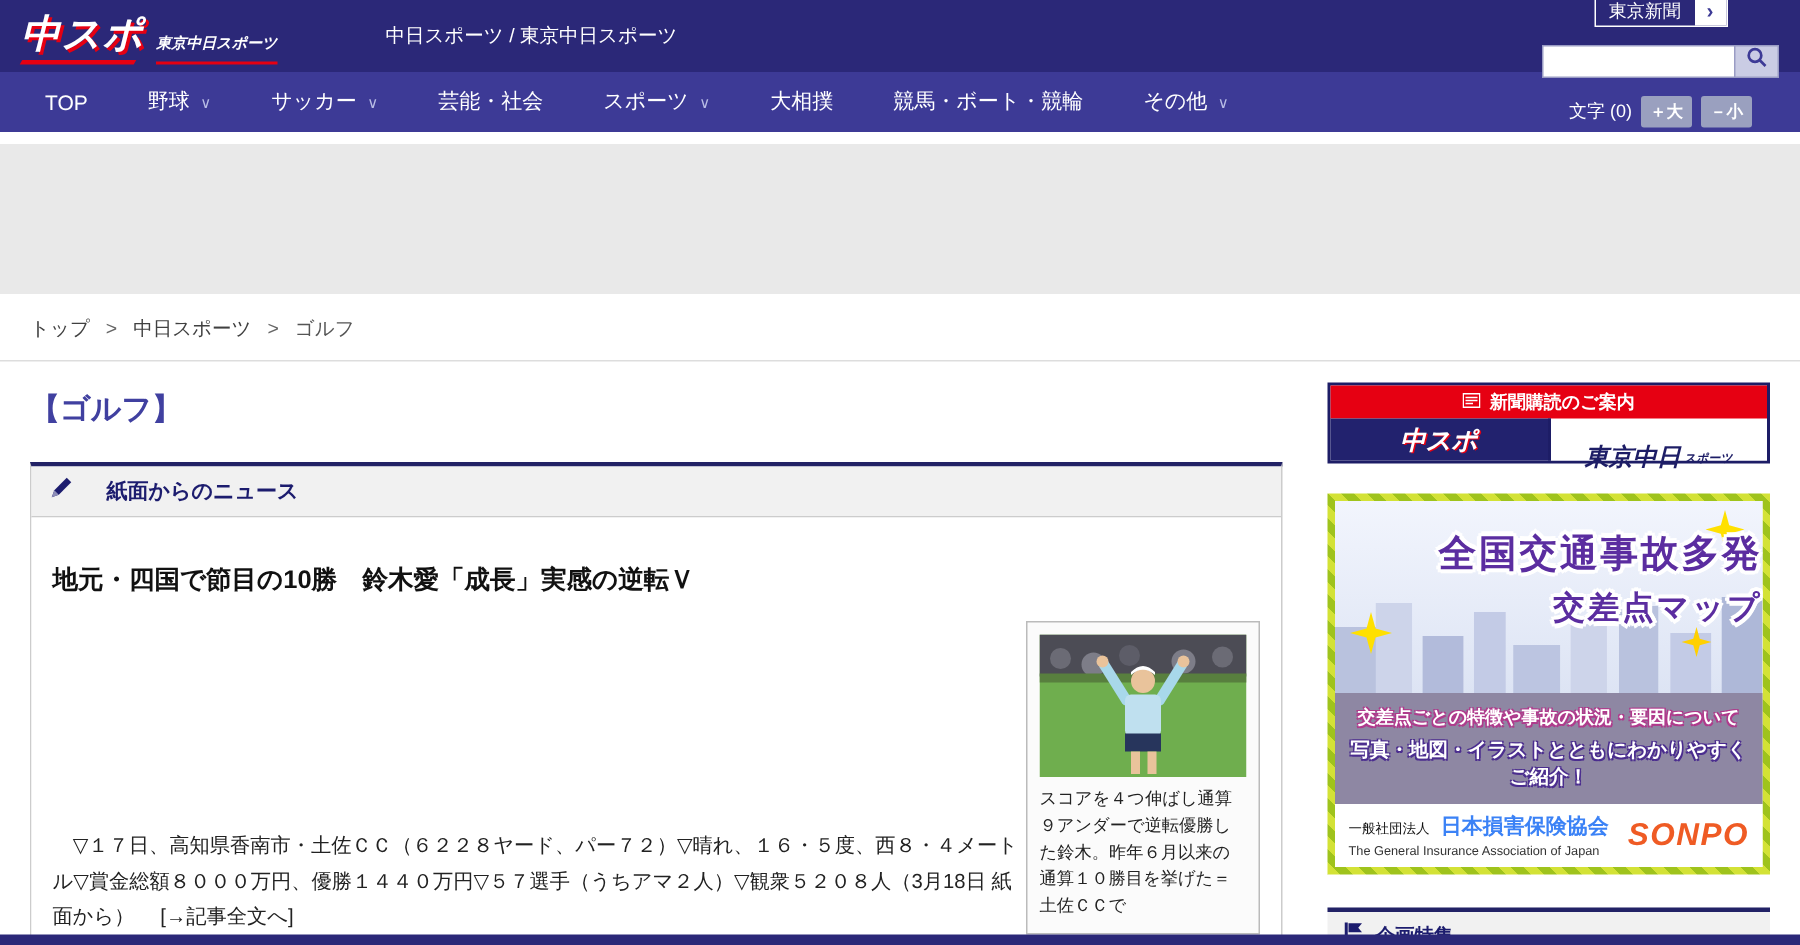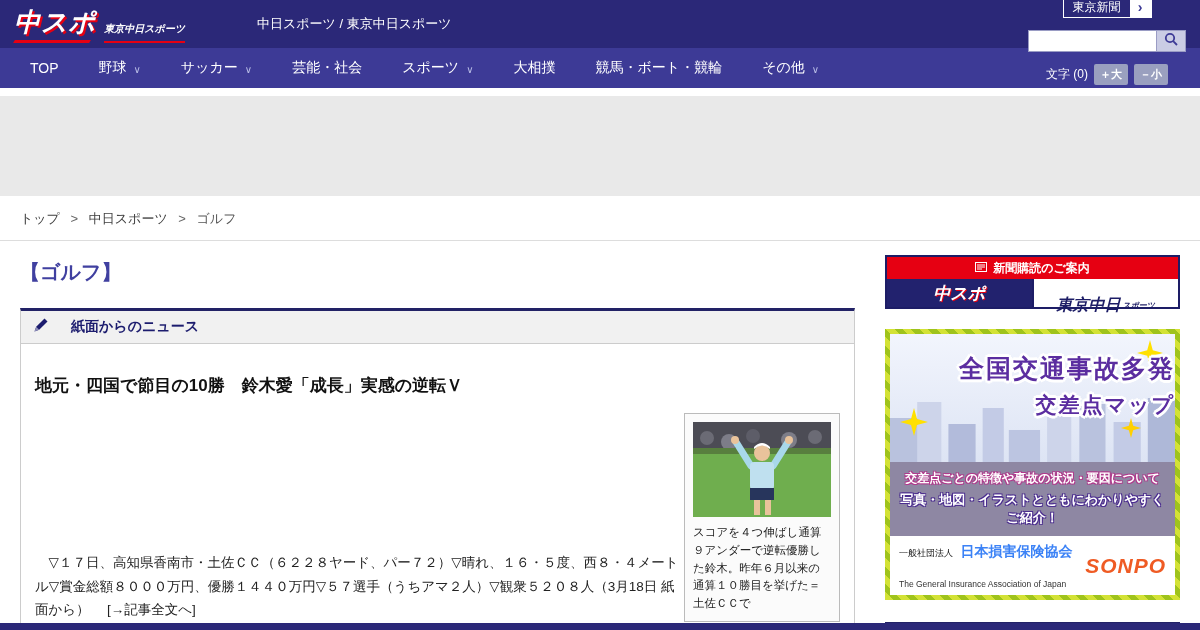--- a/index.html
+++ b/index.html
@@ -88,21 +88,21 @@
   .sonpo-title .t2 { font-size:21px; margin-top:6px; }
   .star { position:absolute; z-index:1; }
   .sonpo-mid { background:#8e87a3; padding:8px 4px 9px; text-align:center; }
   .sonpo-mid .l1 { color:#fff; font-size:12px; font-weight:bold;
     text-shadow:1px 1px 0 #b03a8c,-1px -1px 0 #b03a8c,1px -1px 0 #b03a8c,-1px 1px 0 #b03a8c; }
   .sonpo-mid .l2 { color:#fff; font-size:13px; font-weight:bold; margin-top:4px;
     text-shadow:1px 1px 0 #4b2d8f,-1px -1px 0 #4b2d8f,1px -1px 0 #4b2d8f,-1px 1px 0 #4b2d8f; }
   .sonpo-bottom { display:flex; align-items:center; justify-content:space-between; padding:6px 9px; background:#fff; }
   .assoc .jp-prefix { font-size:9px; color:#111; margin-right:3px; }
   .assoc .jp-name { font-size:14px; font-weight:bold; color:#3b82f6; }
-  .assoc .en { font-size:8.5px; color:#333; margin-top:18px; }
+  .assoc .en { font-size:8.5px; color:#333; margin-top:2px; }
   .sonpo-logo { color:#ef5b24; font-weight:bold; font-style:italic; font-size:21px; letter-spacing:1px; }
 
   .feature { margin-top:22px; }
   .feature-header { border-top:3px solid #222266; background:#f1f1f1; border-bottom:1px solid #ccc;
     padding:6px 10px; display:flex; gap:8px; align-items:center; }
   .feature-title { color:#1c1c6e; font-weight:bold; font-size:13px; }
 
   .footer-bar { position:absolute; left:0; bottom:0; width:100%; height:7px; background:#2b2878; z-index:9; }
 </style>
 </head>

